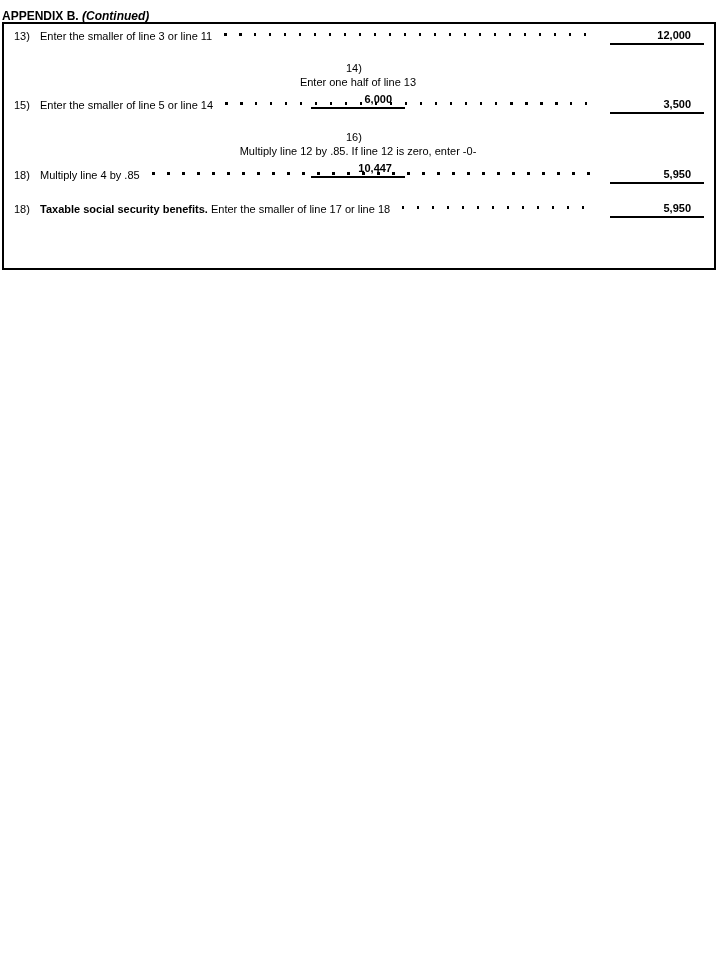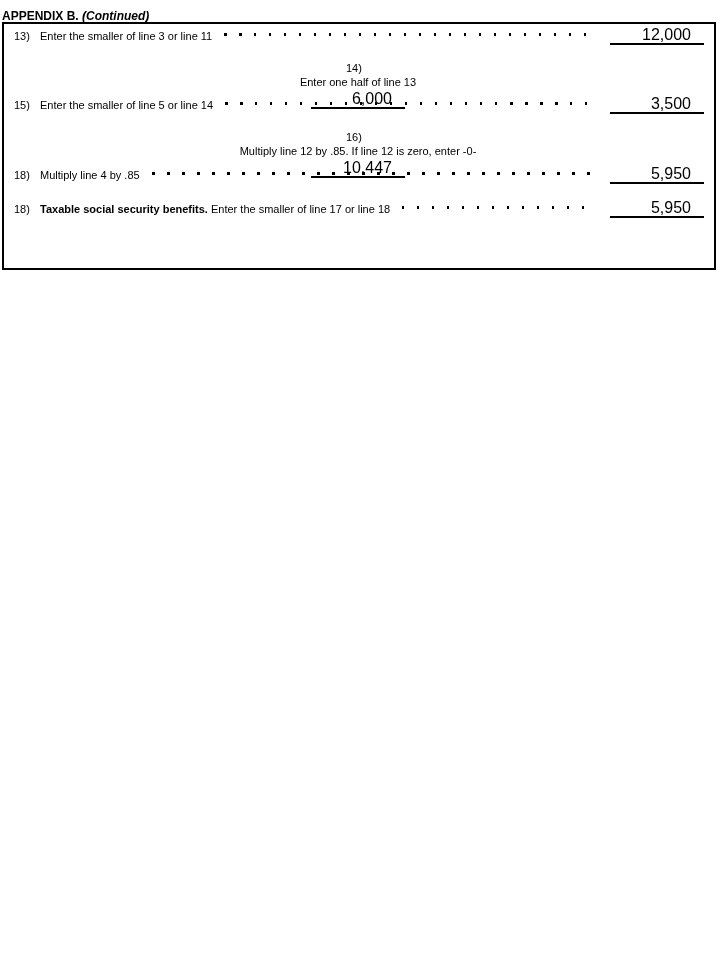--- a/index.html
+++ b/index.html
@@ -66,21 +66,22 @@
     margin: 0 16px 3px 12px;
     background-image: repeating-linear-gradient(to right, #000 0px, #000 2.5px, transparent 2.5px, transparent 15px);
     background-repeat: repeat-x;
   }
   .row .value {
     flex: 0 0 auto;
     width: 94px;
     border-bottom: 2px solid #000;
     text-align: right;
     padding: 0 13px 1px 0;
-    font-size: 16px;
+    font-size: 11px;
+    font-weight: bold;
   }
   
   .row:nth-of-type(1) { top: 2px; }
   .row:nth-of-type(2) { top: 37px; flex-direction: column; }
   .row:nth-of-type(3) { top: 71px; }
   .row:nth-of-type(4) { top: 106px; flex-direction: column; }
   .row:nth-of-type(5) { top: 141px; }
   .row:nth-of-type(6) { top: 175px; }
   .row:nth-of-type(7) { top: 210px; }
 </style>

